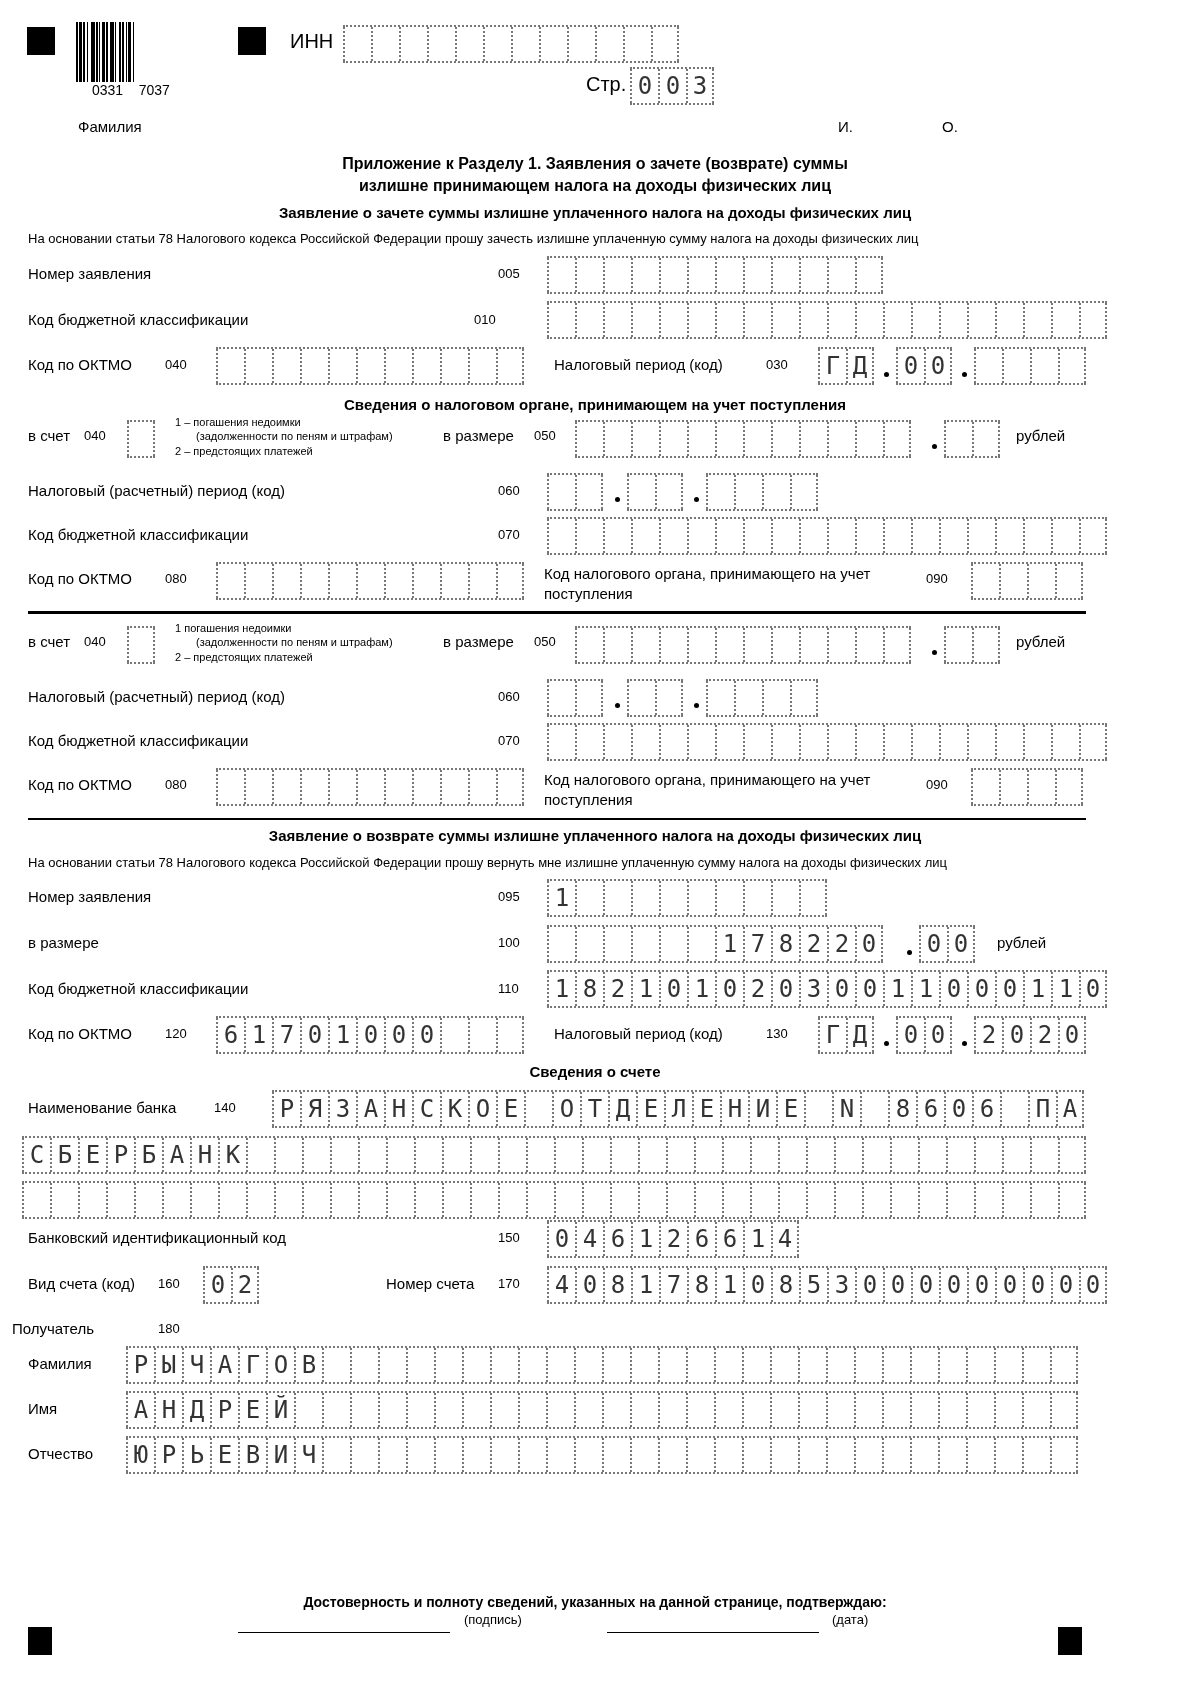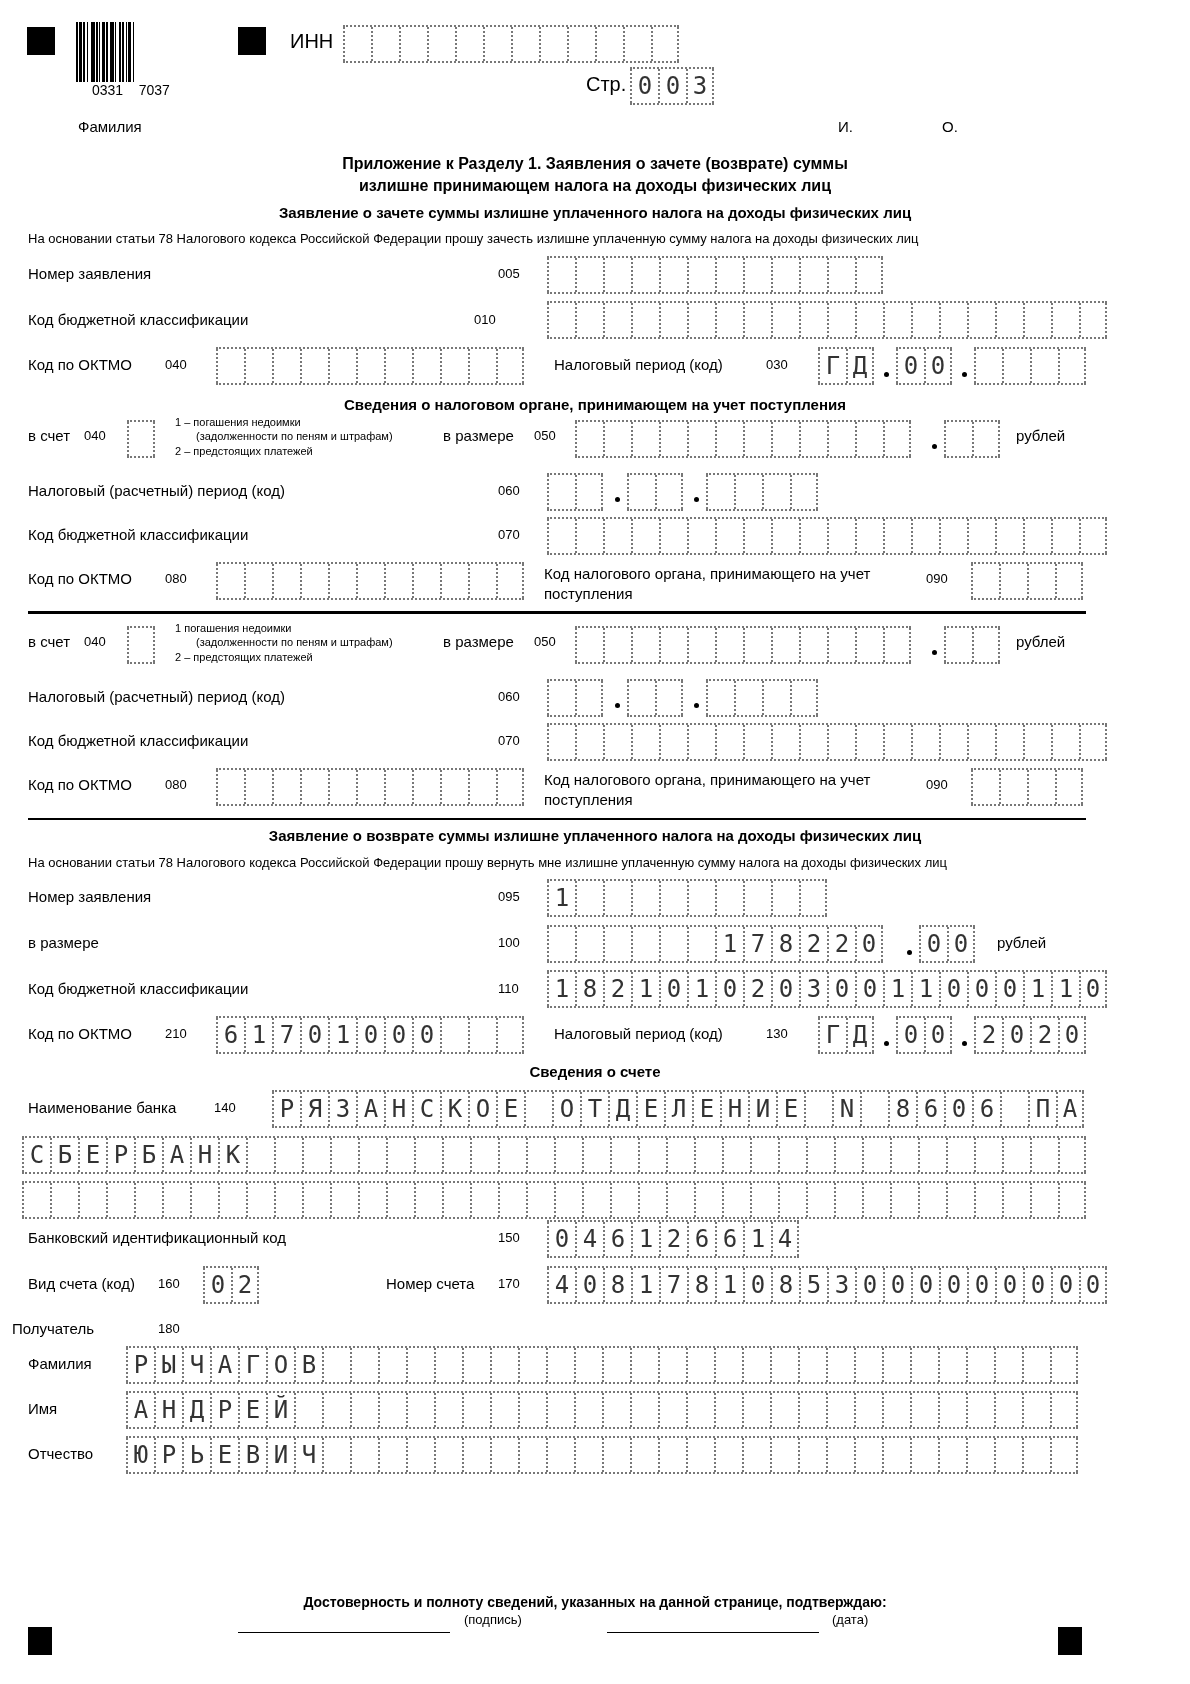--- a/index.html
+++ b/index.html
@@ -443,21 +443,21 @@
     <div class="cell">1</div>
     <div class="cell">0</div>
     <div class="cell">0</div>
     <div class="cell">0</div>
     <div class="cell">1</div>
     <div class="cell">1</div>
     <div class="cell">0</div>
   </div>
 
 <div class="lbl" style="left:28px;top:1025px;">Код по ОКТМО</div>
-<div class="code" style="left:165px;top:1026px;">210</div>
+<div class="code" style="left:165px;top:1026px;">120</div>
 <div class="cells" style="left:216px;top:1016px;">
     <div class="cell">6</div>
     <div class="cell">1</div>
     <div class="cell">7</div>
     <div class="cell">0</div>
     <div class="cell">1</div>
     <div class="cell">0</div>
     <div class="cell">0</div>
     <div class="cell">0</div>
     <div class="cell"></div>

